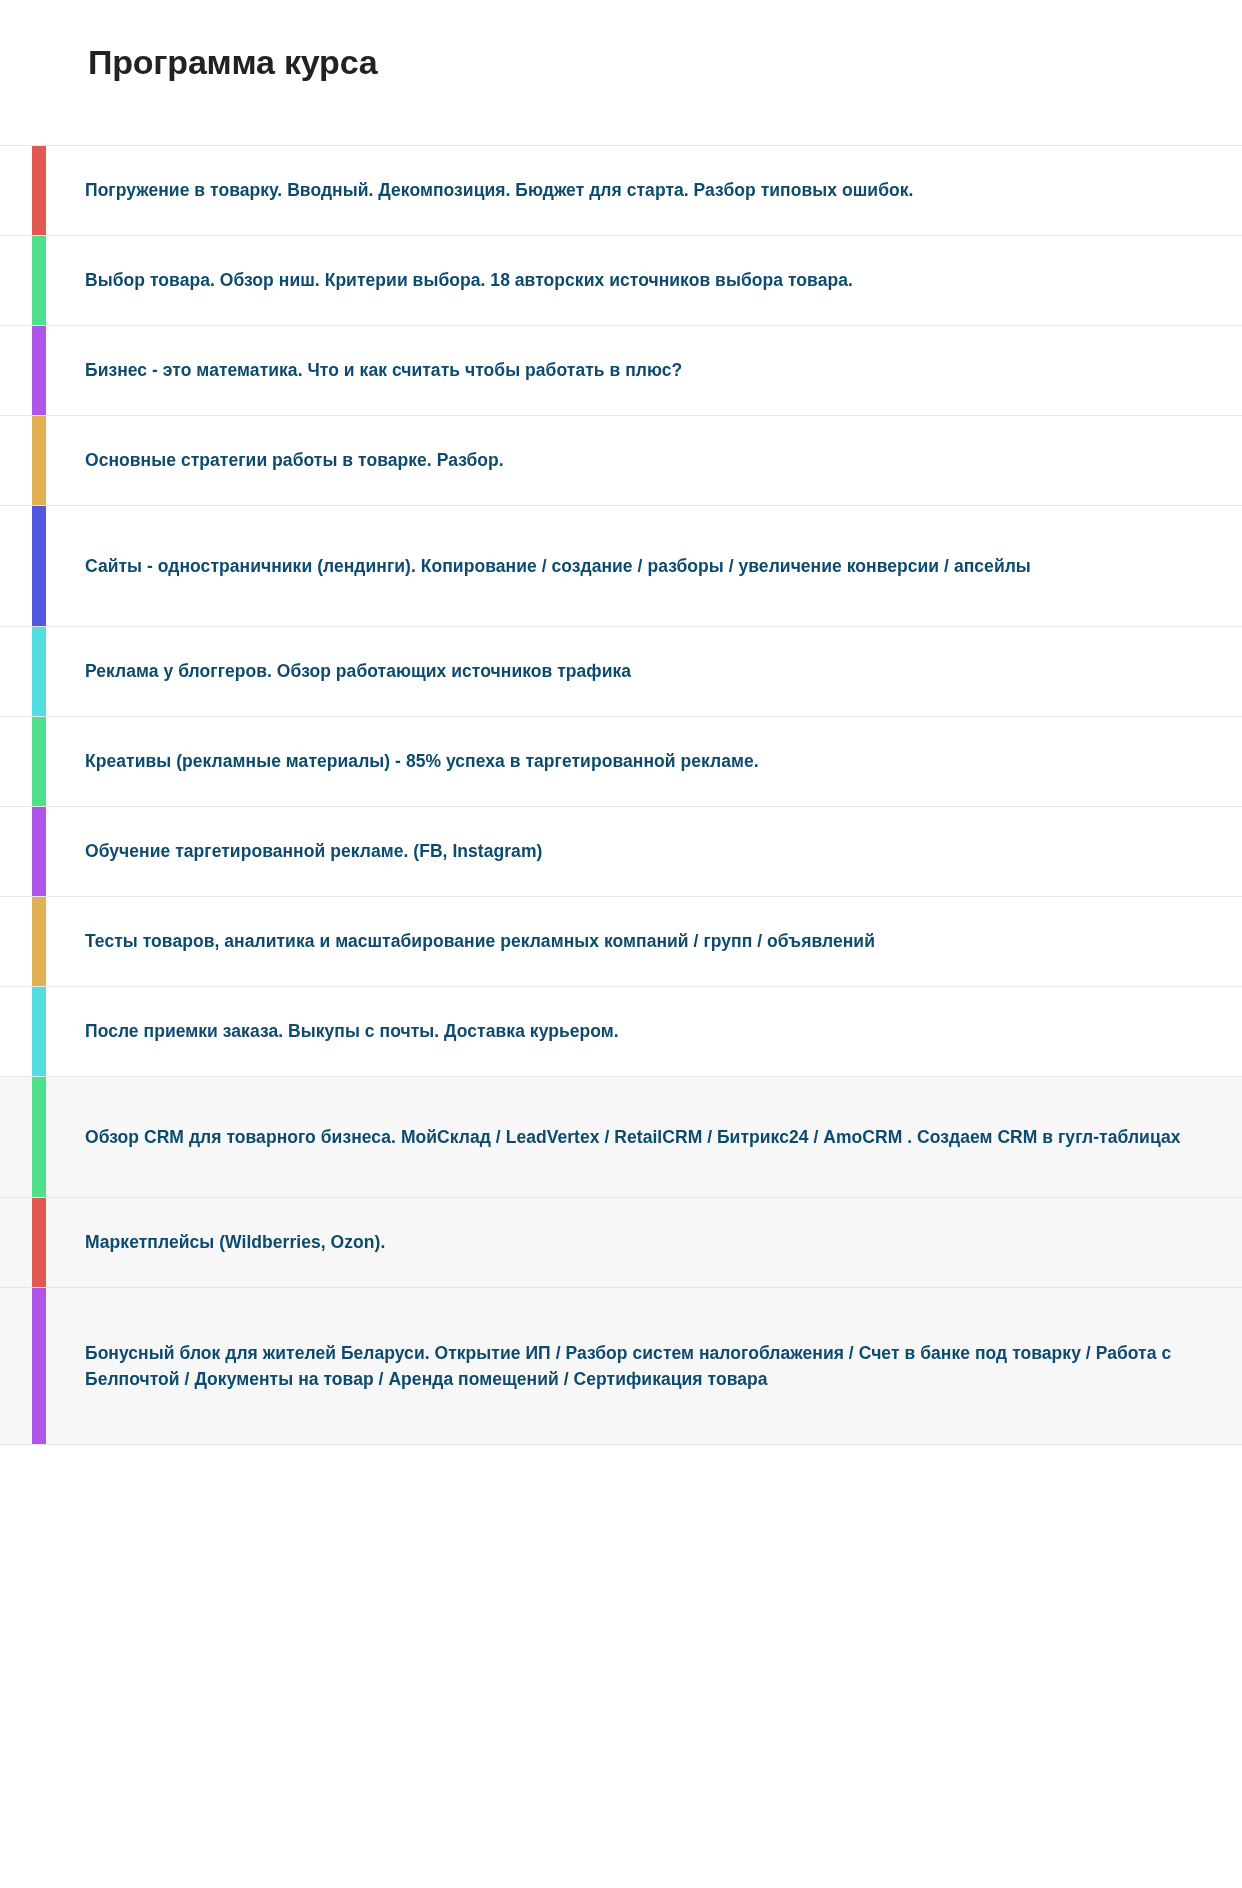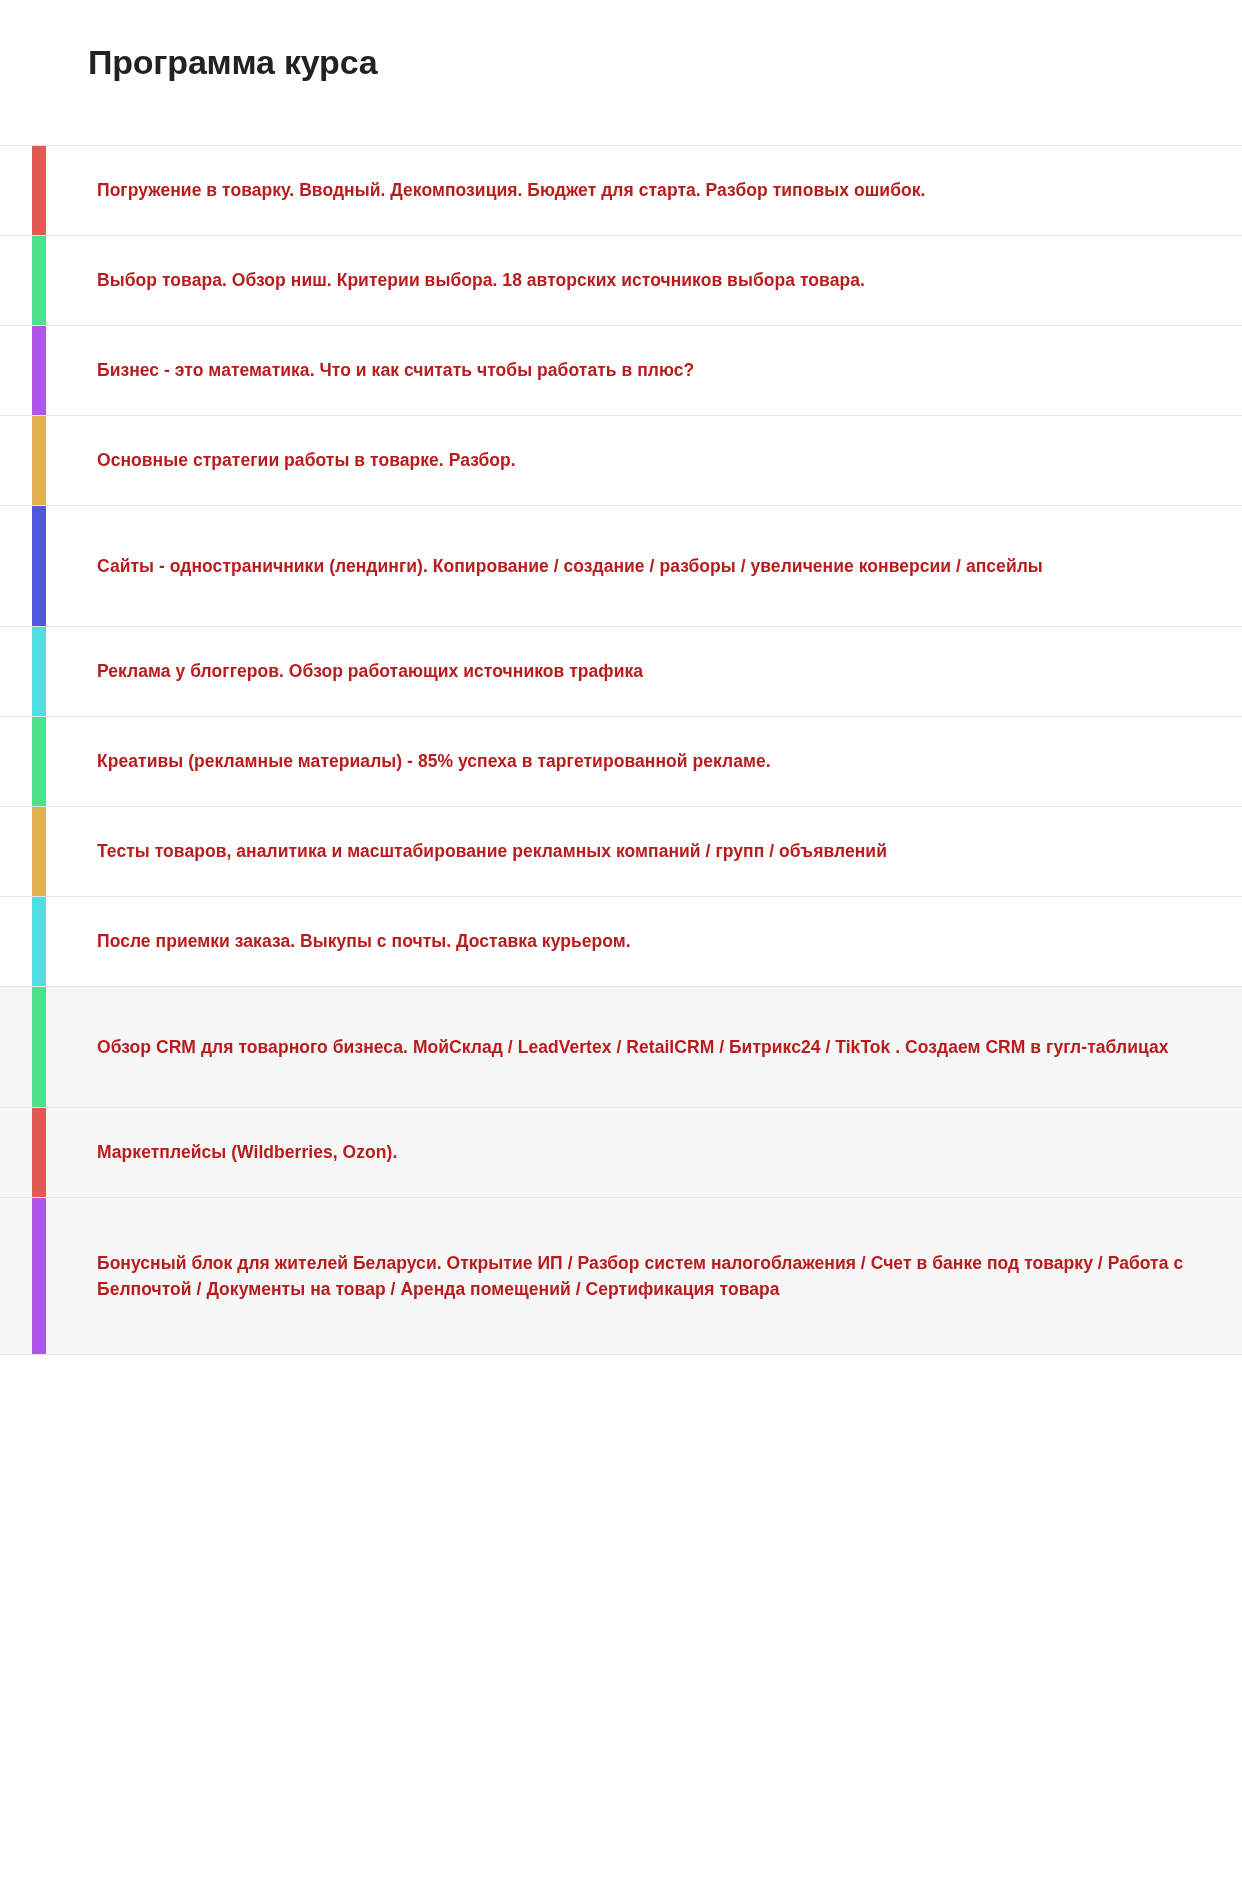--- a/index.html
+++ b/index.html
@@ -62,24 +62,24 @@
     flex: 1 1 auto;
     display: flex;
     align-items: center;
     padding: 0 36px 0 39px;
     box-sizing: border-box;
     min-height: 88px;
   }
   .row-text {
     font-size: 17.5px;
     font-weight: 700;
-    color: #b91c1c;
+    color: #0c4a6e;
     line-height: 1.5;
     letter-spacing: 0.05px;
-    margin: 12px;
+    margin: 0;
     word-break: normal;
   }
   
   .h1 .row-body { min-height: 89px; }
   .h2 .row-body { min-height: 120px; }
   .h3 .row-body { min-height: 156px; }
 </style>
 </head>
 <body>
 
@@ -124,35 +124,41 @@
           <p class="row-text">Реклама у блоггеров. Обзор работающих источников трафика</p>
         </div>
       </li>
       <li class="program-row h1">
         <span class="row-accent" style="background: rgb(78, 224, 138);"></span>
         <div class="row-body">
           <p class="row-text">Креативы (рекламные материалы) - 85% успеха в таргетированной рекламе.</p>
         </div>
       </li>
       <li class="program-row h1">
+        <span class="row-accent" style="background: rgb(173, 86, 232);"></span>
+        <div class="row-body">
+          <p class="row-text">Обучение таргетированной рекламе. (FB, Instagram)</p>
+        </div>
+      </li>
+      <li class="program-row h1">
         <span class="row-accent" style="background: rgb(224, 176, 82);"></span>
         <div class="row-body">
           <p class="row-text">Тесты товаров, аналитика и масштабирование рекламных компаний / групп / объявлений</p>
         </div>
       </li>
       <li class="program-row h1">
         <span class="row-accent" style="background: rgb(82, 221, 224);"></span>
         <div class="row-body">
           <p class="row-text">После приемки заказа. Выкупы с почты. Доставка курьером.</p>
         </div>
       </li>
       <li class="program-row h2 shaded">
         <span class="row-accent" style="background: rgb(78, 224, 138);"></span>
         <div class="row-body">
-          <p class="row-text">Обзор CRM для товарного бизнеса. МойСклад / LeadVertex / RetailCRM / Битрикс24 / TikTok . Создаем CRM в гугл-таблицах</p>
+          <p class="row-text">Обзор CRM для товарного бизнеса. МойСклад / LeadVertex / RetailCRM / Битрикс24 / AmoCRM . Создаем CRM в гугл-таблицах</p>
         </div>
       </li>
       <li class="program-row h1 shaded">
         <span class="row-accent" style="background: rgb(224, 90, 82);"></span>
         <div class="row-body">
           <p class="row-text">Маркетплейсы (Wildberries, Ozon).</p>
         </div>
       </li>
       <li class="program-row h3 shaded">
         <span class="row-accent" style="background: rgb(173, 86, 232);"></span>

